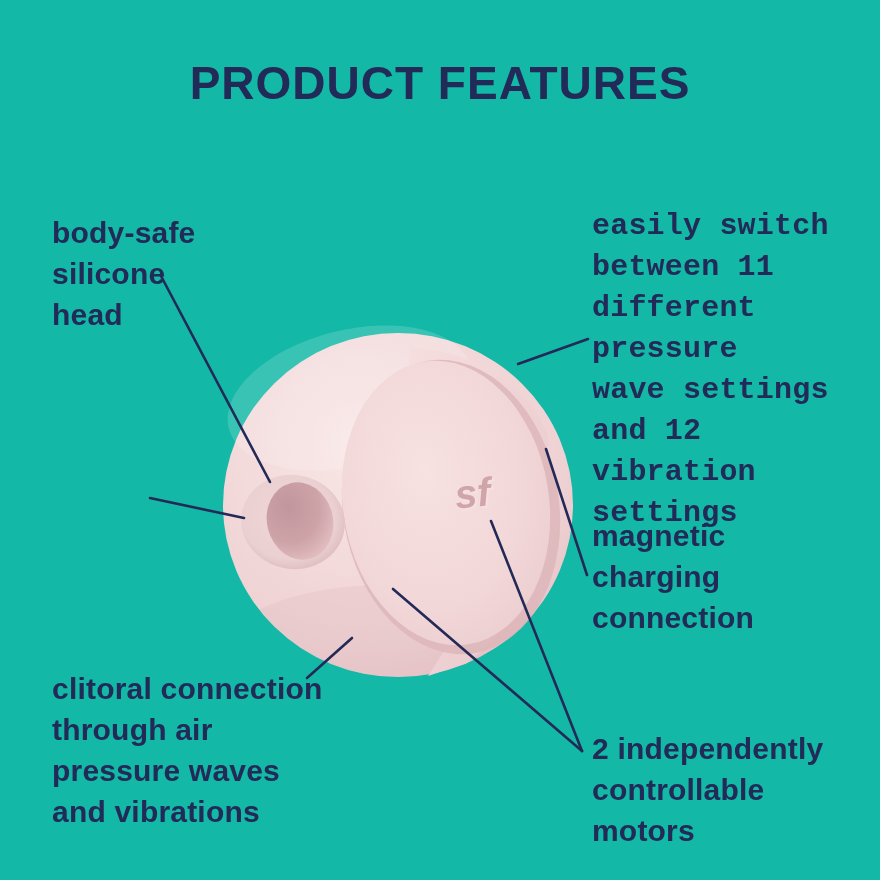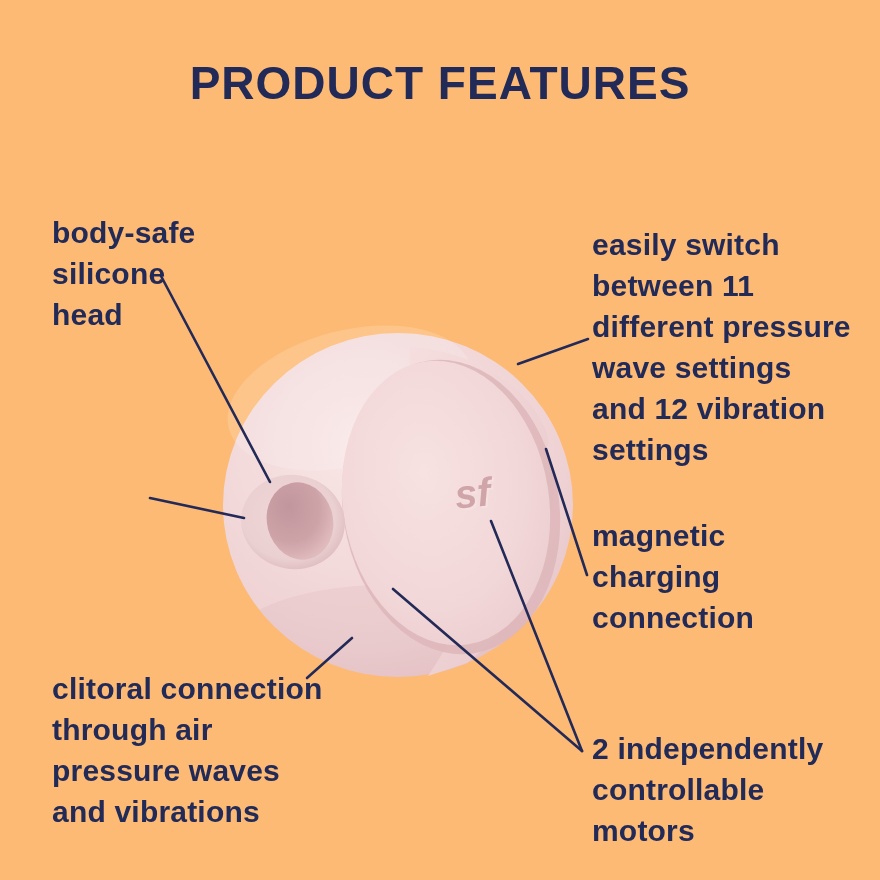--- a/index.html
+++ b/index.html
@@ -1,19 +1,19 @@
 <!DOCTYPE html>
 <html><head>
 <meta charset="utf-8">
 <style>
   html,body{margin:0;padding:0;background:#fff;}
   .canvas{
     position:relative;
     width:880px;height:880px;
-    background:#fdba74;
+    background:#14b8a6;
     overflow:hidden;
     font-family:"Liberation Sans",sans-serif;
   }
   .title{
     position:absolute;
     top:56px;left:0;width:880px;
     text-align:center;
     font-size:46px;
     font-weight:800;
     letter-spacing:1px;
@@ -29,21 +29,21 @@
     font-size:30px;
     line-height:41px;
     font-weight:600;
     color:#222a58;
     letter-spacing:0.2px;
     white-space:pre-line;
   }
   .lbl-body-safe {left:52px; top:212px;}
   .lbl-playful   {left:52px; top:452px;}
   .lbl-clitoral  {left:52px; top:668px;}
-  .lbl-switch    {left:592px;top:224px;}
+  .lbl-switch    {left:592px;top:206px;font-family:Liberation Mono, monospace;}
   .lbl-magnetic  {left:592px;top:515px;}
   .lbl-motors    {left:592px;top:702px;margin-top:26px;}
 </style>
 </head>
 <body>
 
 <div class="canvas">
 
   <h1 class="title">PRODUCT FEATURES</h1>
 

